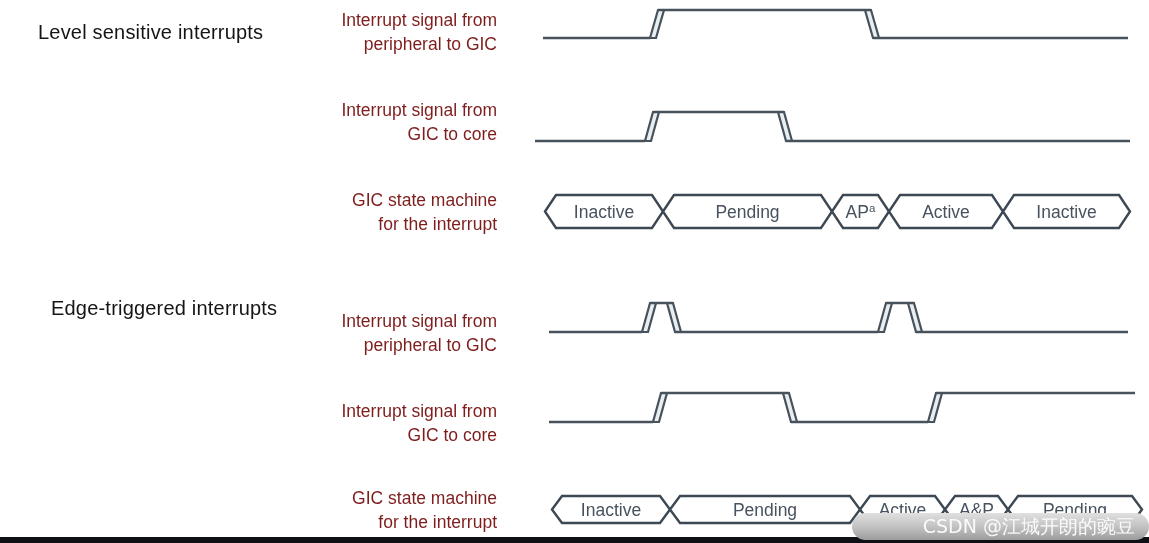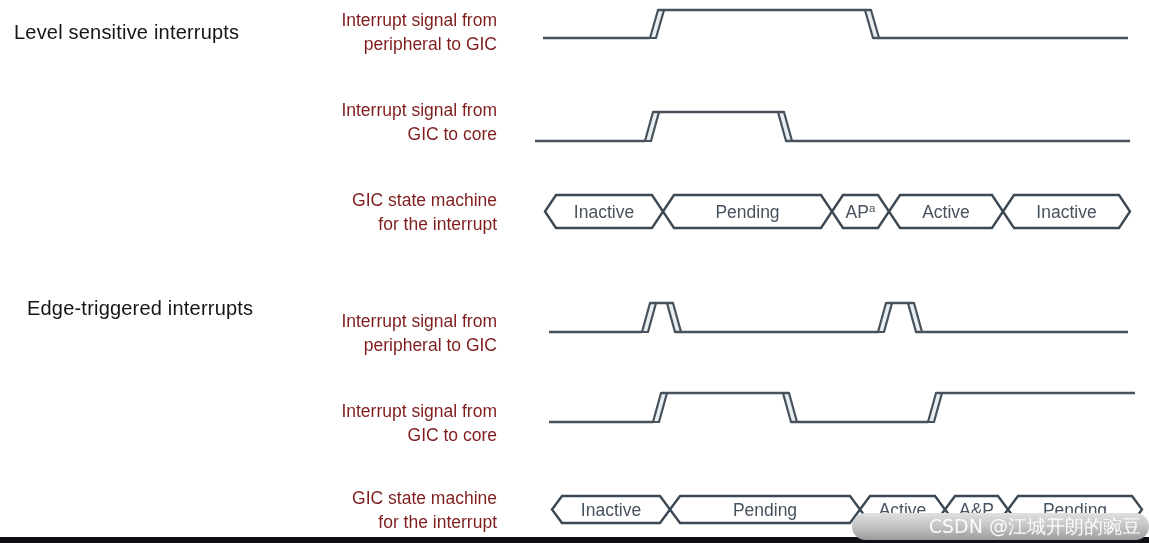--- a/index.html
+++ b/index.html
@@ -1,25 +1,25 @@
 <!DOCTYPE html>
 <html><head>
 <meta charset="utf-8">
 <style>
   html,body{margin:0;padding:0;background:#fff;}
   .canvas{position:relative;width:1149px;height:543px;background:#ffffff;overflow:hidden;
           font-family:"Liberation Sans",sans-serif;}
-  .section-heading{position:absolute;font-size:20px;line-height:24px;color:#151515;letter-spacing:.2px;}
+  .section-heading{position:absolute;font-size:20px;line-height:24px;color:#151515;letter-spacing:.2px;margin-left:24px;}
   .sig-label{position:absolute;left:287px;width:210px;text-align:right;font-size:17.5px;line-height:24px;color:#7f1d1d;}
   #wave-svg{position:absolute;left:0;top:0;}
   .footer-bar{position:absolute;left:0;top:537px;width:1149px;height:6px;background:#0e1015;}
   .watermark{position:absolute;left:852px;top:513px;width:297px;height:27px;border-radius:14px;
              background:linear-gradient(180deg,#e0e0e0 0%,#c6c6c6 45%,#9c9c9c 100%);
              display:flex;align-items:center;justify-content:flex-end;
-             padding-right:8px;box-sizing:border-box;}
+             padding-right:14px;box-sizing:border-box;}
   .watermark-text{color:#ffffff;font-size:19px;white-space:nowrap;
                   font-family:"DejaVu Sans","Liberation Sans",sans-serif;opacity:.92;}
 </style>
 </head>
 <body>
 
 <div class="canvas">
 
   <div class="section-heading" style="left:14px;top:20px">Level sensitive interrupts</div>
 

